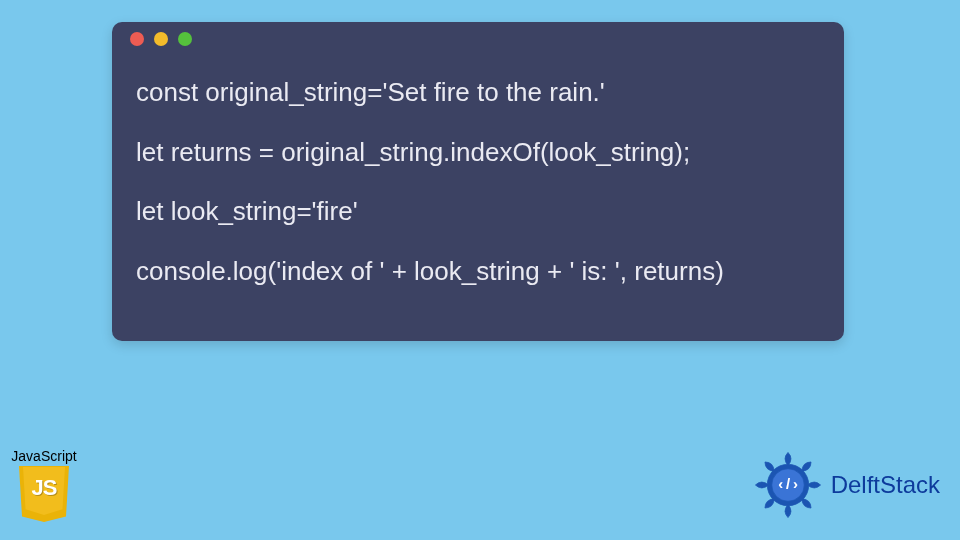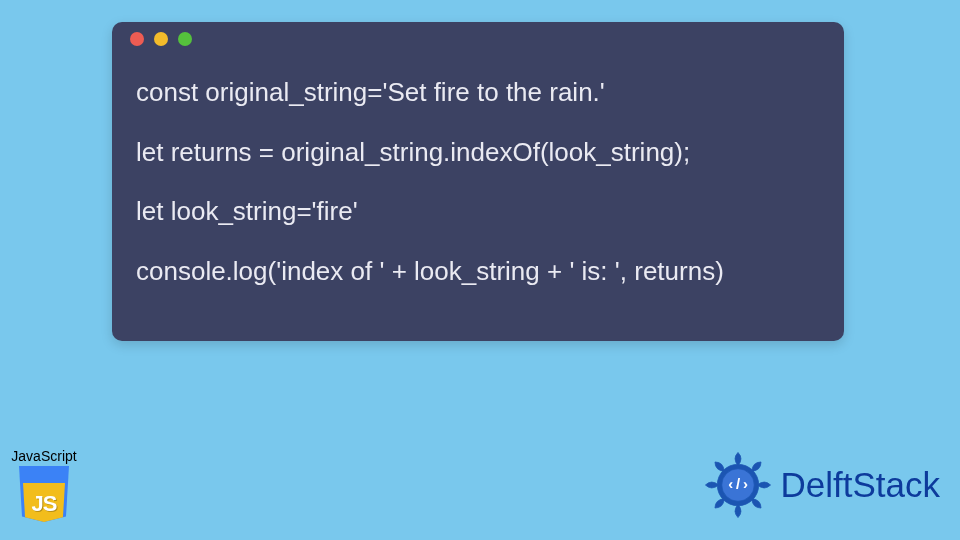--- a/index.html
+++ b/index.html
@@ -62,27 +62,27 @@
     .js-label {
       font-size: 14px;
       color: #000;
       margin-bottom: 2px;
       font-weight: 500;
     }
     .js-logo {
       width: 50px;
       height: 56px;
       margin: 0 auto;
-      background: #3b82f6;
+      background: #eab308;
       position: relative;
       clip-path: polygon(0 0, 100% 0, 94% 90%, 50% 100%, 6% 90%);
       display: flex;
       align-items: flex-start;
       justify-content: center;
-      padding-top: 17px;
+      padding-top: 1px;
     }
     .js-inner {
       width: 42px;
       height: 48px;
       background: #f2bd1c;
       clip-path: polygon(0 0, 100% 0, 94% 88%, 50% 100%, 6% 88%);
       position: relative;
     }
     .js-text {
       position: absolute;
@@ -100,21 +100,21 @@
 
     .delft {
       position: absolute;
       right: 20px;
       bottom: 18px;
       display: flex;
       align-items: center;
       gap: 6px;
     }
     .delft-text {
-      font-size: 35px;
+      font-size: 24px;
       font-weight: 400;
       color: #0d3b9c;
       font-family: Arial, sans-serif;
     }
     .delft-icon {
       width: 74px;
       height: 74px;
       position: relative;
     }
     .delft-icon svg {

